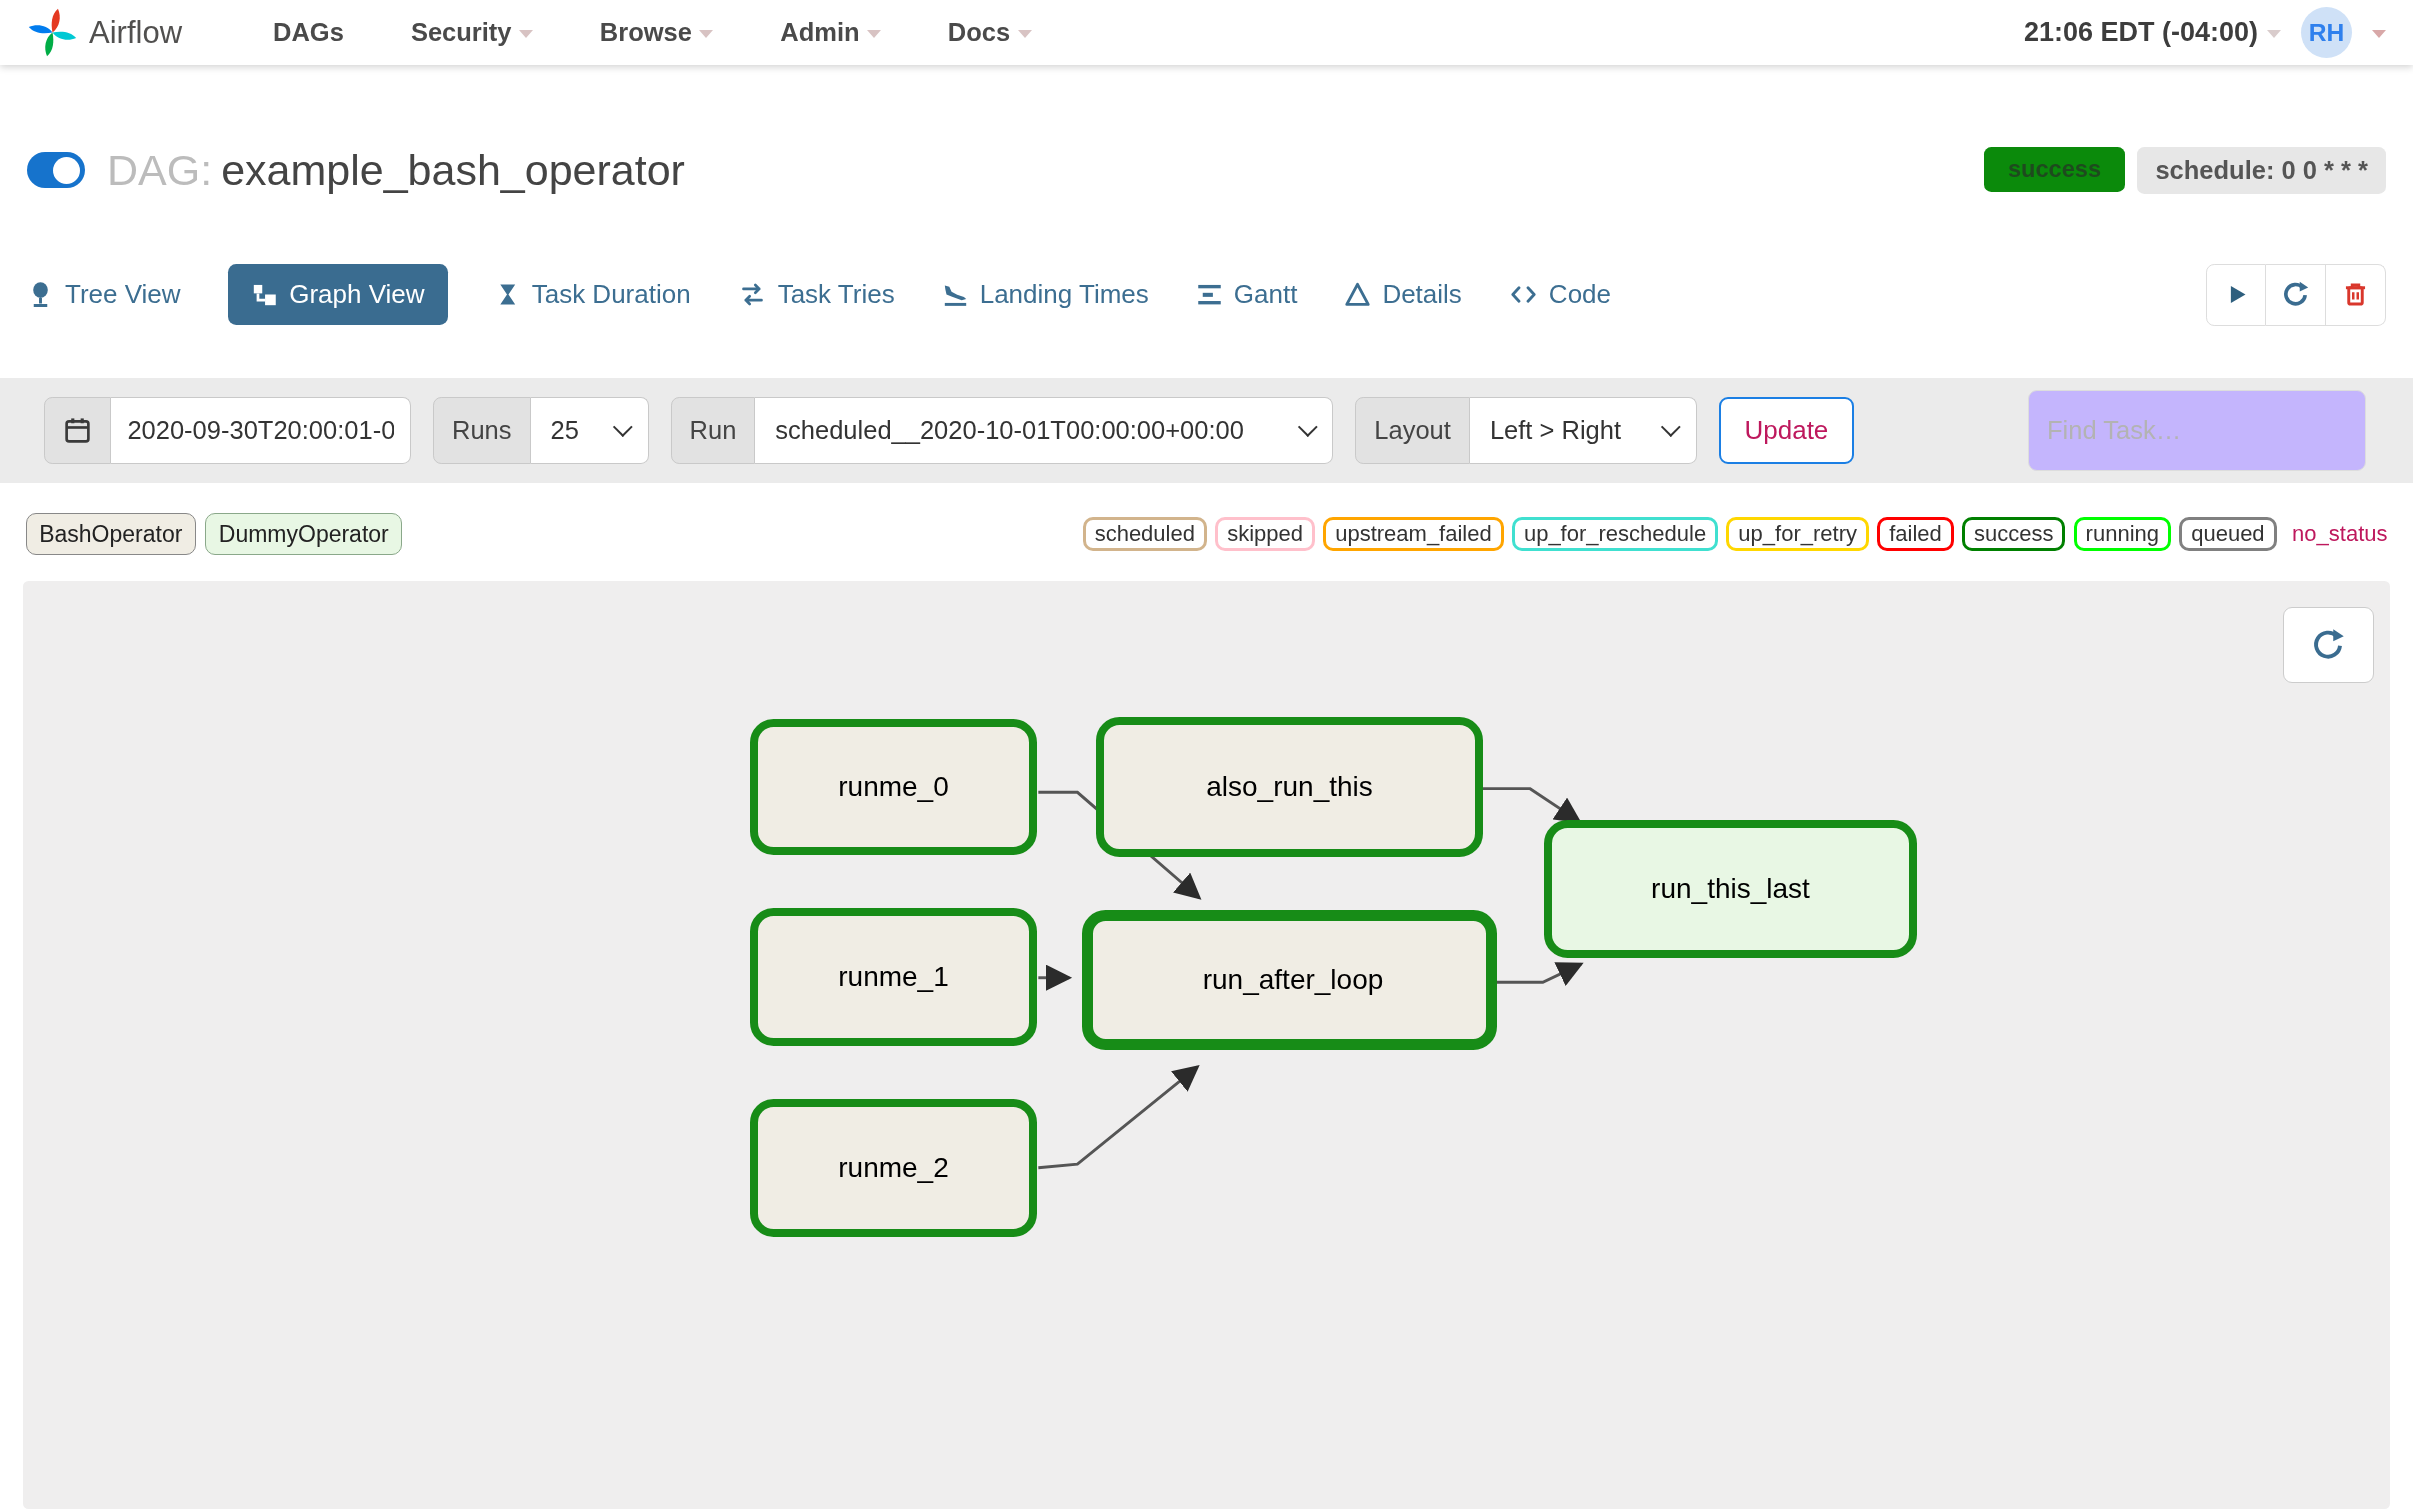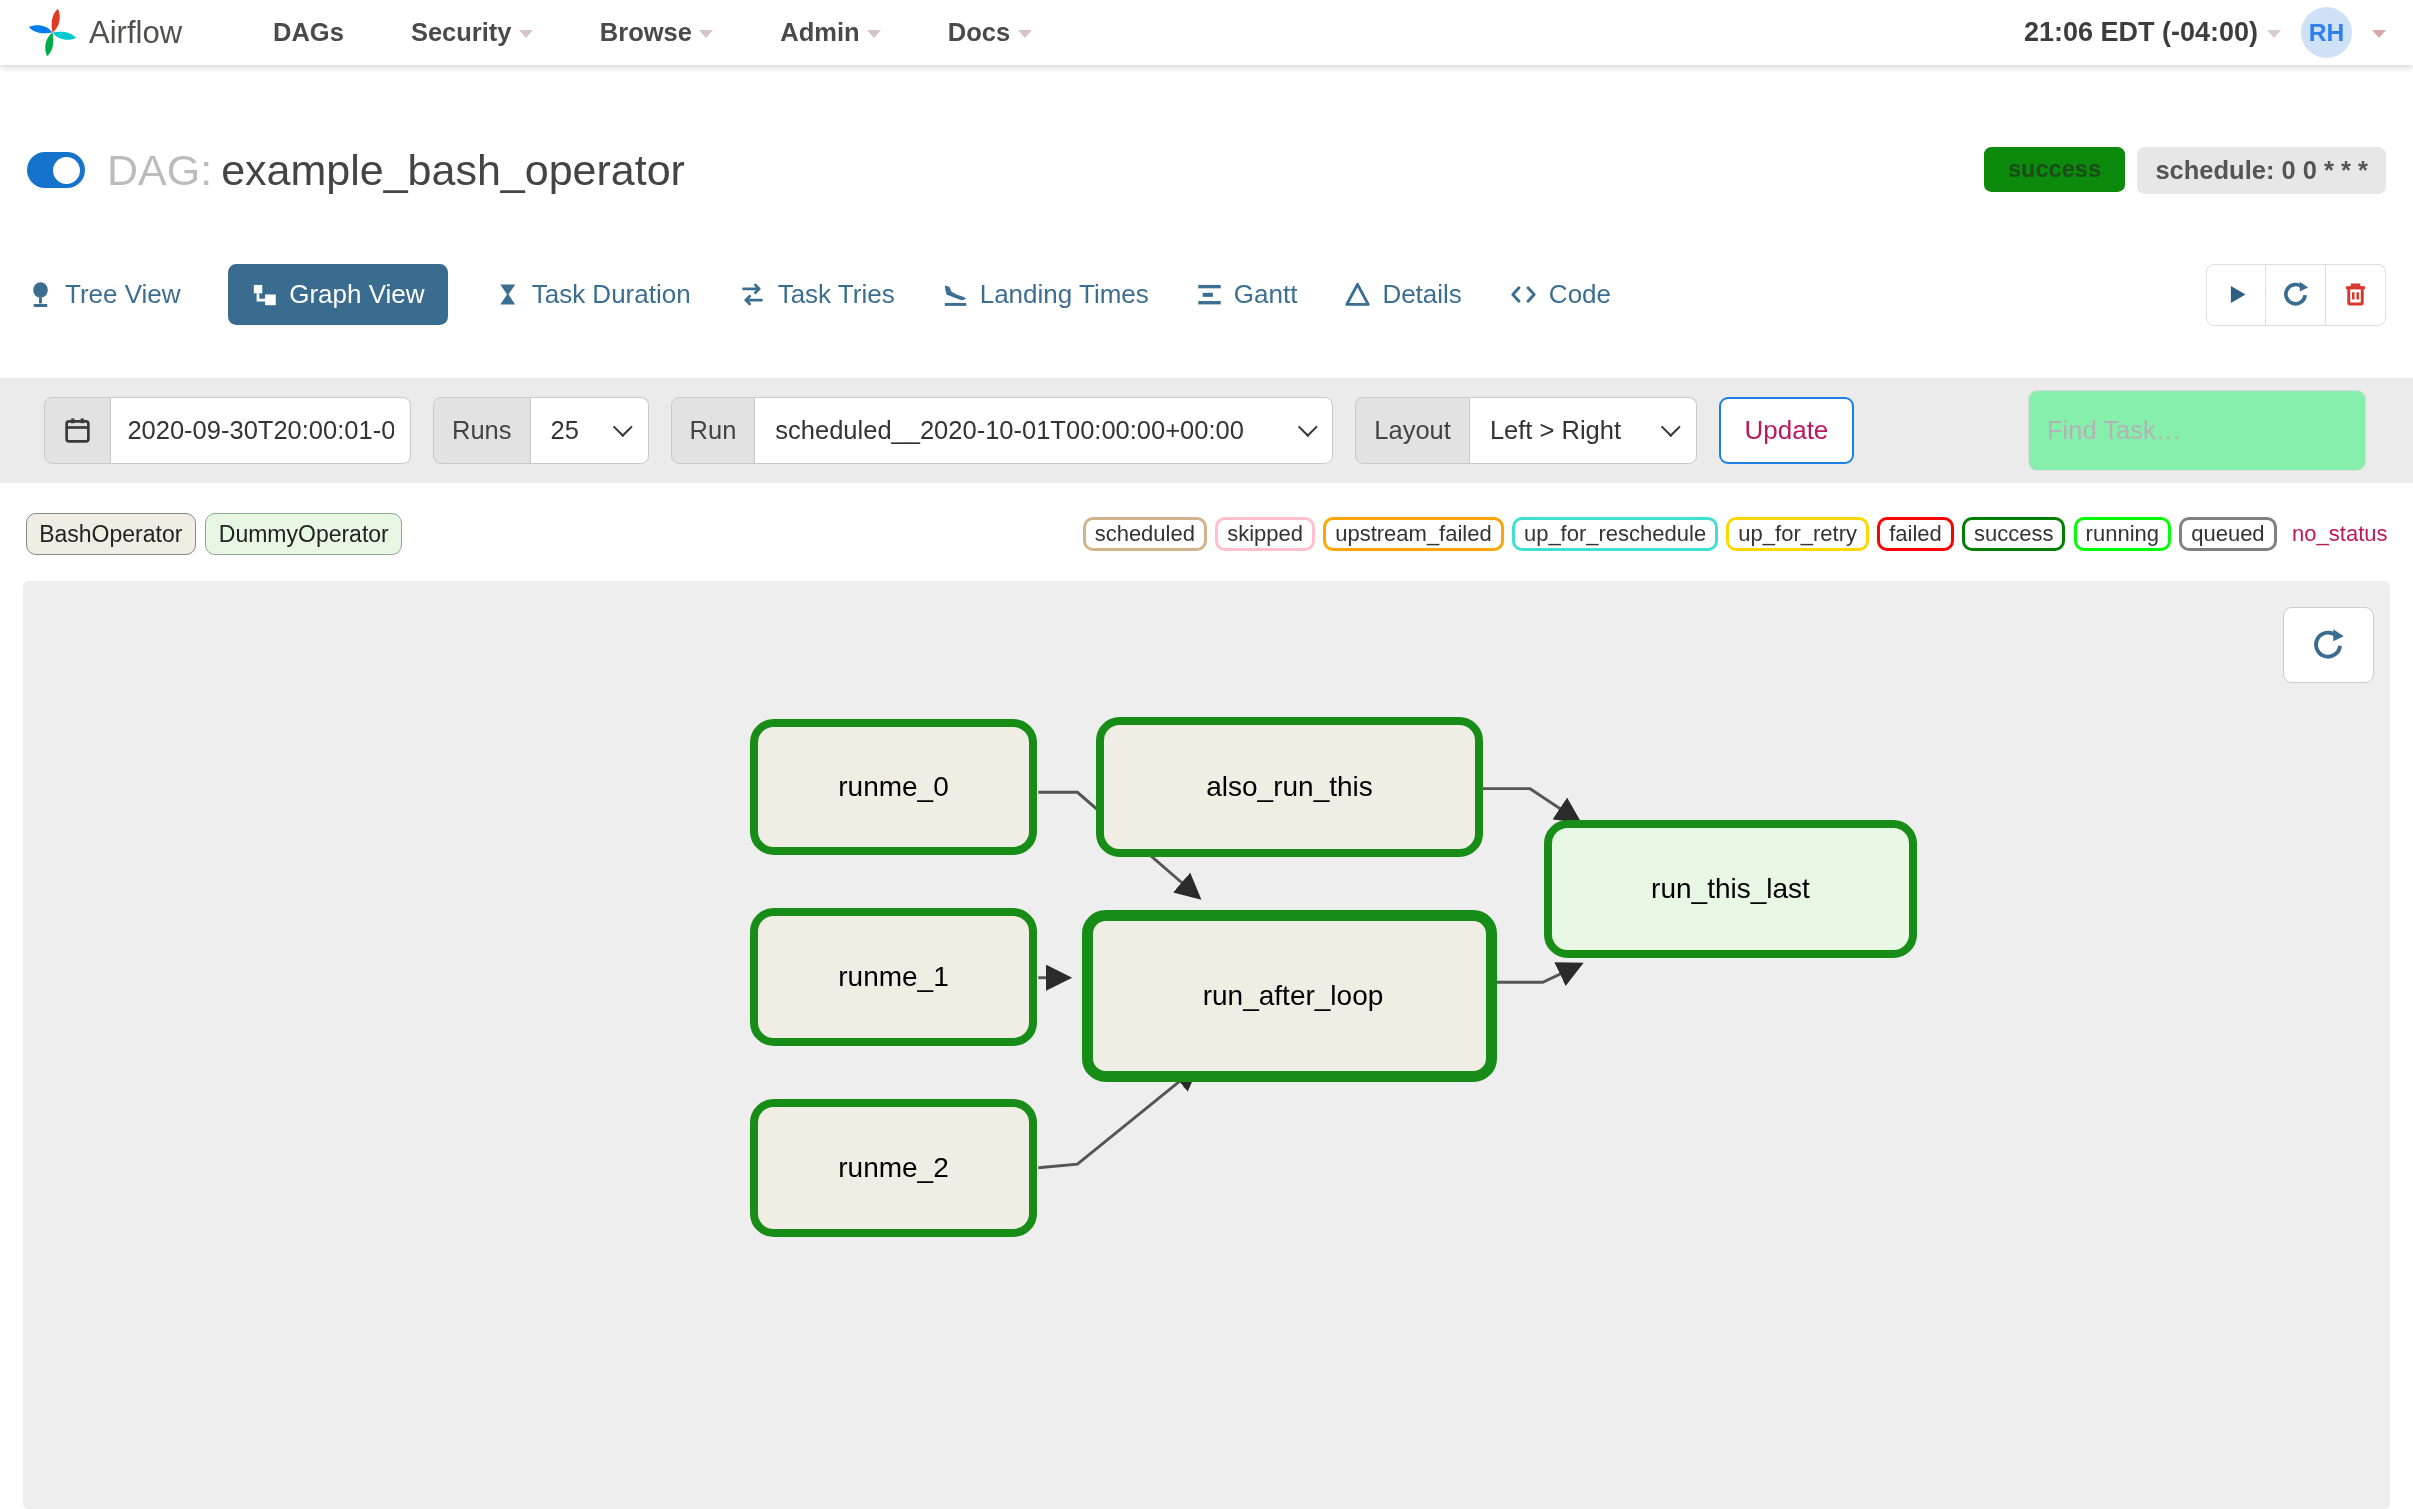--- a/index.html
+++ b/index.html
@@ -56,21 +56,21 @@
   .igroup > * + * { border-left:none !important; }
   .tbox { background:#fff; border:1.8px solid #c9c9c9; font-size:25.5px; color:#333;
     padding:0 16.4px; display:flex; align-items:center; }
   input.tbox { outline:none; }
   .selbox { background:#fff; border:1.8px solid #c9c9c9; font-size:25.5px; color:#333;
     padding:0 47px 0 20px; display:flex; align-items:center; position:relative; cursor:pointer; white-space:nowrap; }
   .chev { position:absolute; right:18px; top:50%; width:13.6px; height:13.6px; margin-top:-11px;
     border-right:2.7px solid #333; border-bottom:2.7px solid #333; transform:rotate(45deg); }
   .btn-update { height:67px; padding:0 23.6px; background:#fff; border:2.7px solid #1b7fe4; color:#be185d;
     font-size:26px; border-radius:9px; cursor:pointer; flex:none; }
-  .find-input { margin-left:auto; width:338px; height:81px; background:#86efac; border:1.8px solid #ddd;
+  .find-input { margin-left:auto; width:338px; height:81px; background:#c4b5fd; border:1.8px solid #ddd;
     border-radius:9px; font-size:25.5px; padding:0 18px; color:#333; outline:none; flex:none; }
   .find-input::placeholder { color:#b3b3b3; }
 
   
   .legend-row { margin-top:22px; height:58px; padding:0 25.5px; display:flex; align-items:center; }
   .op-pills { display:flex; gap:9px; }
   .op-pill { font-size:23px; color:#222; border:1.8px solid #888; border-radius:10px; padding:6.4px 12.7px; }
   .status-pills { margin-left:auto; display:flex; align-items:center; gap:8.2px; }
   .status-pill { font-size:22px; color:#333; background:#fff; border:3.6px solid #999;
     border-radius:10px; padding:1px 9px; white-space:nowrap; }
@@ -297,21 +297,21 @@
       <path d="M1117,436 L1151,436" marker-end="url(#arrow)"></path>
       <path d="M1117,645 L1160,641 L1292,534" marker-end="url(#arrow)"></path>
       <path d="M1606,228 L1658,228 L1712,264" marker-end="url(#arrow)"></path>
       <path d="M1621,441 L1672,441 L1714,421" marker-end="url(#arrow)"></path>
     </g>
   </svg>
 
   <div class="node" style="left:727px; top:138px; width:287px; height:136px;">runme_0</div>
   <div class="node" style="left:1073px; top:136px; width:387px; height:140px;">also_run_this</div>
   <div class="node" style="left:727px; top:327px; width:287px; height:138px;">runme_1</div>
-  <div class="node" style="left:1059px; top:329px; width:415px; height:172px; border-width:11px;padding-left:7px;">run_after_loop</div>
+  <div class="node" style="left:1059px; top:329px; width:415px; height:140px; border-width:11px;padding-left:7px;">run_after_loop</div>
   <div class="node" style="left:727px; top:518px; width:287px; height:138px;">runme_2</div>
   <div class="node dummy" style="left:1521px; top:239px; width:373px; height:138px;">run_this_last</div>
 
   <div class="panel-refresh">
     <svg width="36" height="36" viewBox="0 0 24 24">
       <path d="M17.8 6.2 A8 8 0 1 0 20 12.5" fill="none" stroke="#3a6c90" stroke-width="2.6"></path>
       <polygon points="15.5,1.5 22.5,6.2 15.5,9.5" fill="#3a6c90"></polygon>
     </svg>
   </div>
 </div>

